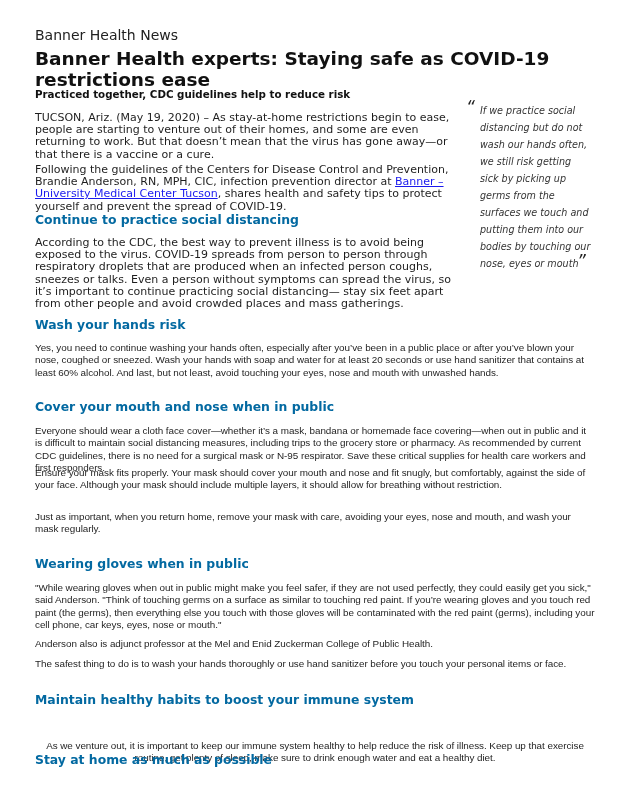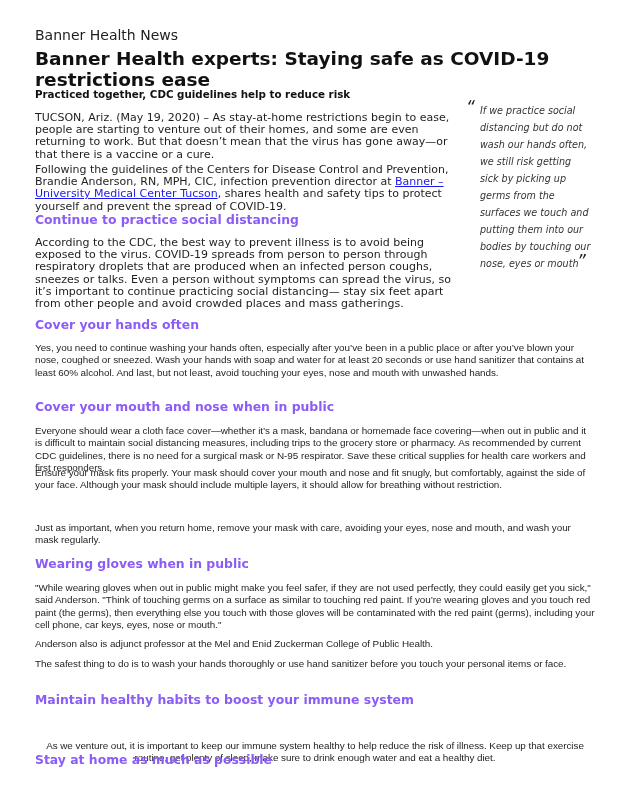--- a/index.html
+++ b/index.html
@@ -3,21 +3,21 @@
 <meta charset="utf-8">
 <style>
   html, body { margin: 0; padding: 0; background: #ffffff; }
   body { width: 618px; height: 800px; overflow: hidden; position: relative;
          font-family: "DejaVu Sans", sans-serif; color: #1a1a1a; }
   .source { position: absolute; left: 35px; top: 27px; font-size: 14px; color: #222; }
   .title { position: absolute; left: 35px; top: 48px; width: 560px; font-size: 18.5px; font-weight: bold;
            line-height: 21px; margin: 0; color: #111; }
   .subtitle { position: absolute; left: 35px; top: 88px; font-size: 10.3px; font-weight: bold; color: #111; margin: 0; text-align: center; }
   p { margin: 0; font-size: 11px; line-height: 12.2px; color: #1e1e1e; }
-  h2 { margin: 0; font-size: 12.4px; font-weight: bold; color: #8b5cf6; line-height: 15px; }
+  h2 { margin: 0; font-size: 12.4px; font-weight: bold; color: #0369a1; line-height: 15px; }
   .abs { position: absolute; left: 35px; }
   .narrow { width: 420px; }
   .wide { width: 560px; font-family: "Liberation Sans", sans-serif; font-size: 9.9px; line-height: 12.4px; letter-spacing: -0.05px; }
   a.link { color: #1a1aee; text-decoration: underline; }
   .quote { position: absolute; left: 462px; top: 101px; width: 130px; font-style: italic; font-size: 9.6px;
            line-height: 17px; color: #333; }
   .quote .q-open { position: absolute; left: 4px; top: -2px; font-size: 17px; font-style: italic; color: #222; }
   .quote .q-close { position: absolute; left: 115px; top: 152px; font-size: 17px; font-style: italic; color: #222; }
   .quote .q-text { display: block; padding-top: 1px; }
   .quote .q-first { padding-left: 18px; }
@@ -35,27 +35,27 @@
 
   <div class="quote">
     <span class="q-open">“</span>
     <span class="q-text q-first">If we practice social distancing but do not wash our hands often, we still risk getting sick by picking up germs from the surfaces we touch and putting them into our bodies by touching our nose, eyes or mouth</span>
     <span class="q-close">”</span>
   </div>
 
   <h2 class="abs" style="top:212px;">Continue to practice social distancing</h2>
   <p class="abs narrow" style="top:237px;">According to the CDC, the best way to prevent illness is to avoid being exposed to the virus. COVID-19 spreads from person to person through respiratory droplets that are produced when an infected person coughs, sneezes or talks. Even a person without symptoms can spread the virus, so it’s important to continue practicing social distancing— stay six feet apart from other people and avoid crowded places and mass gatherings.</p>
 
-  <h2 class="abs" style="top:317px;">Cover your hands often</h2>
+  <h2 class="abs" style="top:317px;">Wash your hands risk</h2>
   <p class="abs wide" style="top:342px;">Yes, you need to continue washing your hands often, especially after you’ve been in a public place or after you’ve blown your nose, coughed or sneezed. Wash your hands with soap and water for at least 20 seconds or use hand sanitizer that contains at least 60% alcohol. And last, but not least, avoid touching your eyes, nose and mouth with unwashed hands.</p>
 
   <h2 class="abs" style="top:399px;">Cover your mouth and nose when in public</h2>
   <p class="abs wide" style="top:425px;">Everyone should wear a cloth face cover—whether it’s a mask, bandana or homemade face covering—when out in public and it is difficult to maintain social distancing measures, including trips to the grocery store or pharmacy. As recommended by current CDC guidelines, there is no need for a surgical mask or N-95 respirator. Save these critical supplies for health care workers and first responders.</p>
   <p class="abs wide" style="top:467px;">Ensure your mask fits properly. Your mask should cover your mouth and nose and fit snugly, but comfortably, against the side of your face. Although your mask should include multiple layers, it should allow for breathing without restriction.</p>
-  <p class="abs wide" style="top:522px;">Just as important, when you return home, remove your mask with care, avoiding your eyes, nose and mouth, and wash your mask regularly.</p>
+  <p class="abs wide" style="top:511px;">Just as important, when you return home, remove your mask with care, avoiding your eyes, nose and mouth, and wash your mask regularly.</p>
 
   <h2 class="abs" style="top:556px;">Wearing gloves when in public</h2>
   <p class="abs wide" style="top:582px;">"While wearing gloves when out in public might make you feel safer, if they are not used perfectly, they could easily get you sick," said Anderson. "Think of touching germs on a surface as similar to touching red paint. If you’re wearing gloves and you touch red paint (the germs), then everything else you touch with those gloves will be contaminated with the red paint (germs), including your cell phone, car keys, eyes, nose or mouth."</p>
   <p class="abs wide" style="top:638px;">Anderson also is adjunct professor at the Mel and Enid Zuckerman College of Public Health.</p>
   <p class="abs wide" style="top:658px;">The safest thing to do is to wash your hands thoroughly or use hand sanitizer before you touch your personal items or face.</p>
 
   <h2 class="abs" style="top:692px;">Maintain healthy habits to boost your immune system</h2>
   <p class="abs wide" style="top:740px;text-align:center;">As we venture out, it is important to keep our immune system healthy to help reduce the risk of illness. Keep up that exercise routine, get plenty of sleep, make sure to drink enough water and eat a healthy diet.</p>
 
   <h2 class="abs" style="top:752px;">Stay at home as much as possible</h2>

